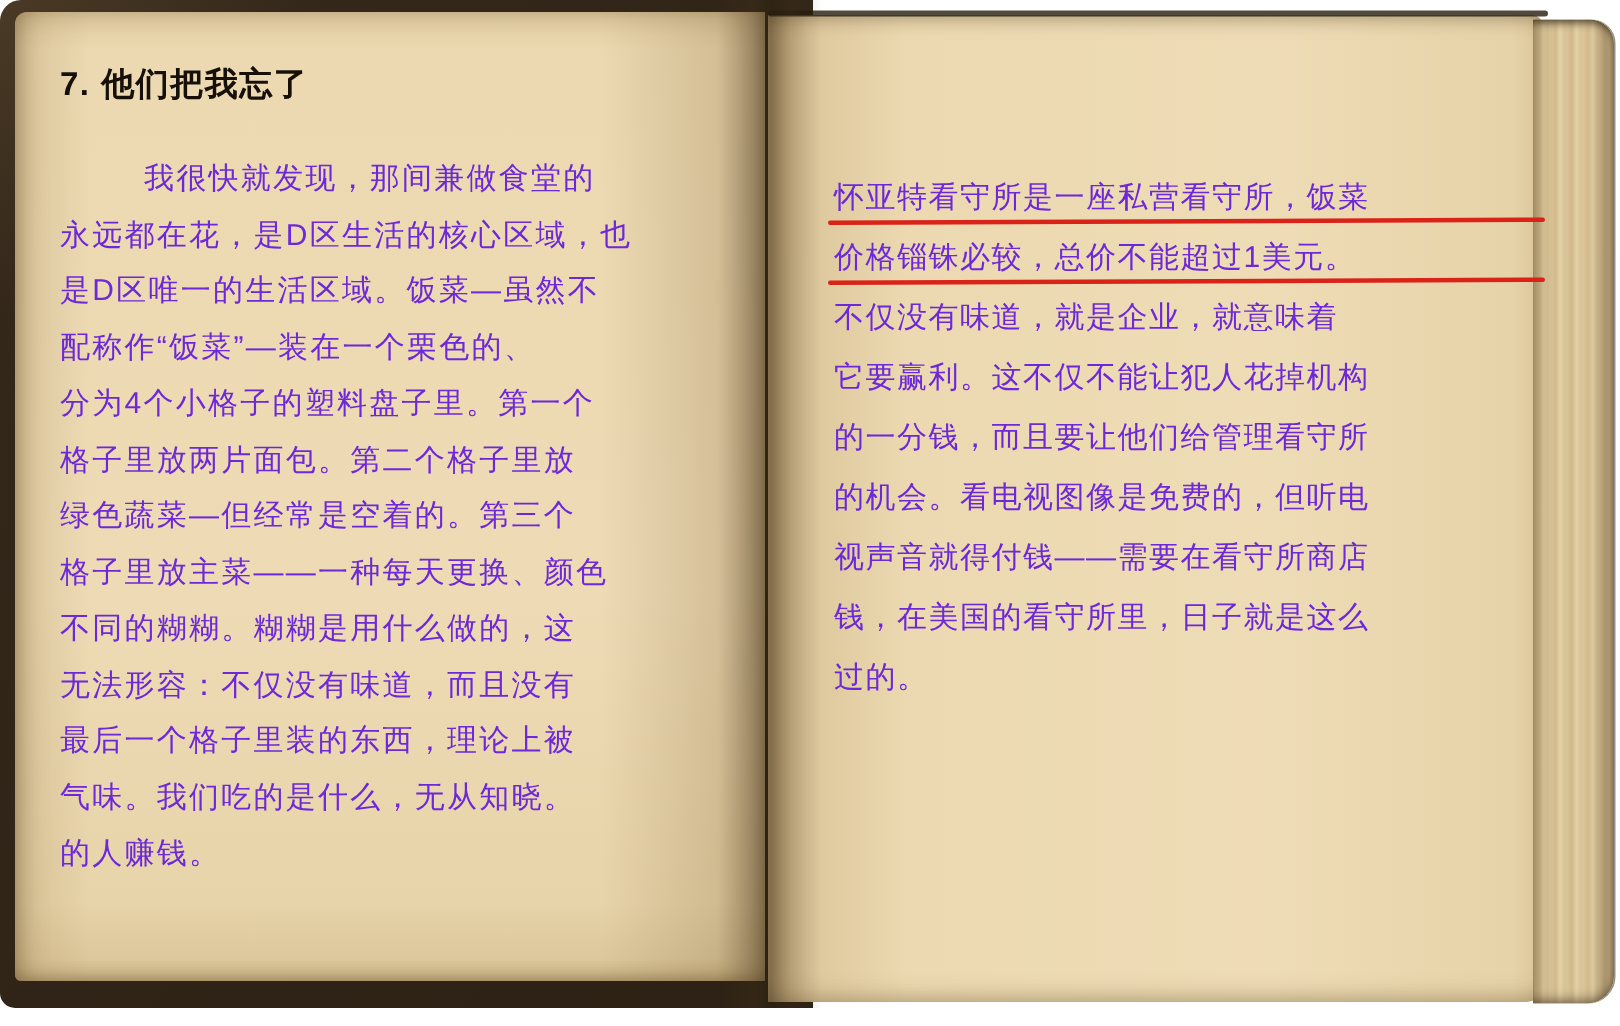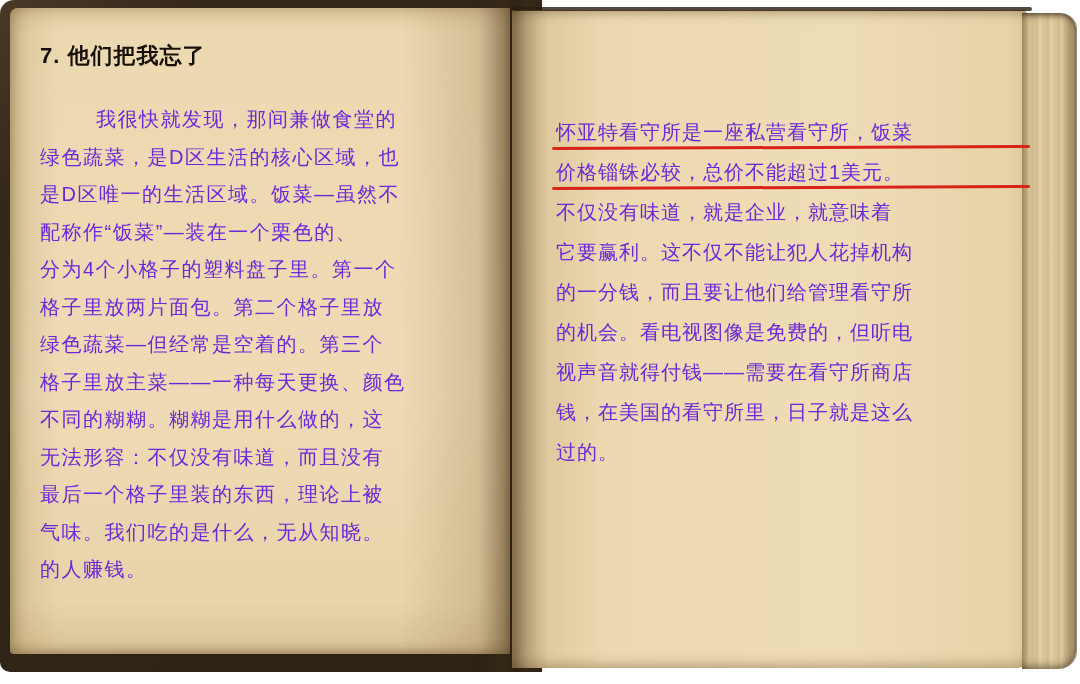--- a/index.html
+++ b/index.html
@@ -81,21 +81,21 @@
 
   <div class="left-page"></div>
 
   <div class="right-page"></div>
   <div class="page-stack"></div>
   <div class="spine-shadow"></div>
 
   <div class="left-text">
     <h1 class="chapter-title">7. 他们把我忘了</h1>
     <div class="line indent">我很快就发现，那间兼做食堂的</div>
-    <div class="line">绿色蔬菜，是D区生活的核心区域，也</div>
+    <div class="line">永远都在花，是D区生活的核心区域，也</div>
     <div class="line">是D区唯一的生活区域。饭菜—虽然不</div>
     <div class="line">配称作“饭菜”—装在一个栗色的、</div>
     <div class="line">分为4个小格子的塑料盘子里。第一个</div>
     <div class="line">格子里放两片面包。第二个格子里放</div>
     <div class="line">绿色蔬菜—但经常是空着的。第三个</div>
     <div class="line">格子里放主菜——一种每天更换、颜色</div>
     <div class="line">不同的糊糊。糊糊是用什么做的，这</div>
     <div class="line">无法形容：不仅没有味道，而且没有</div>
     <div class="line">最后一个格子里装的东西，理论上被</div>
     <div class="line">气味。我们吃的是什么，无从知晓。</div>

